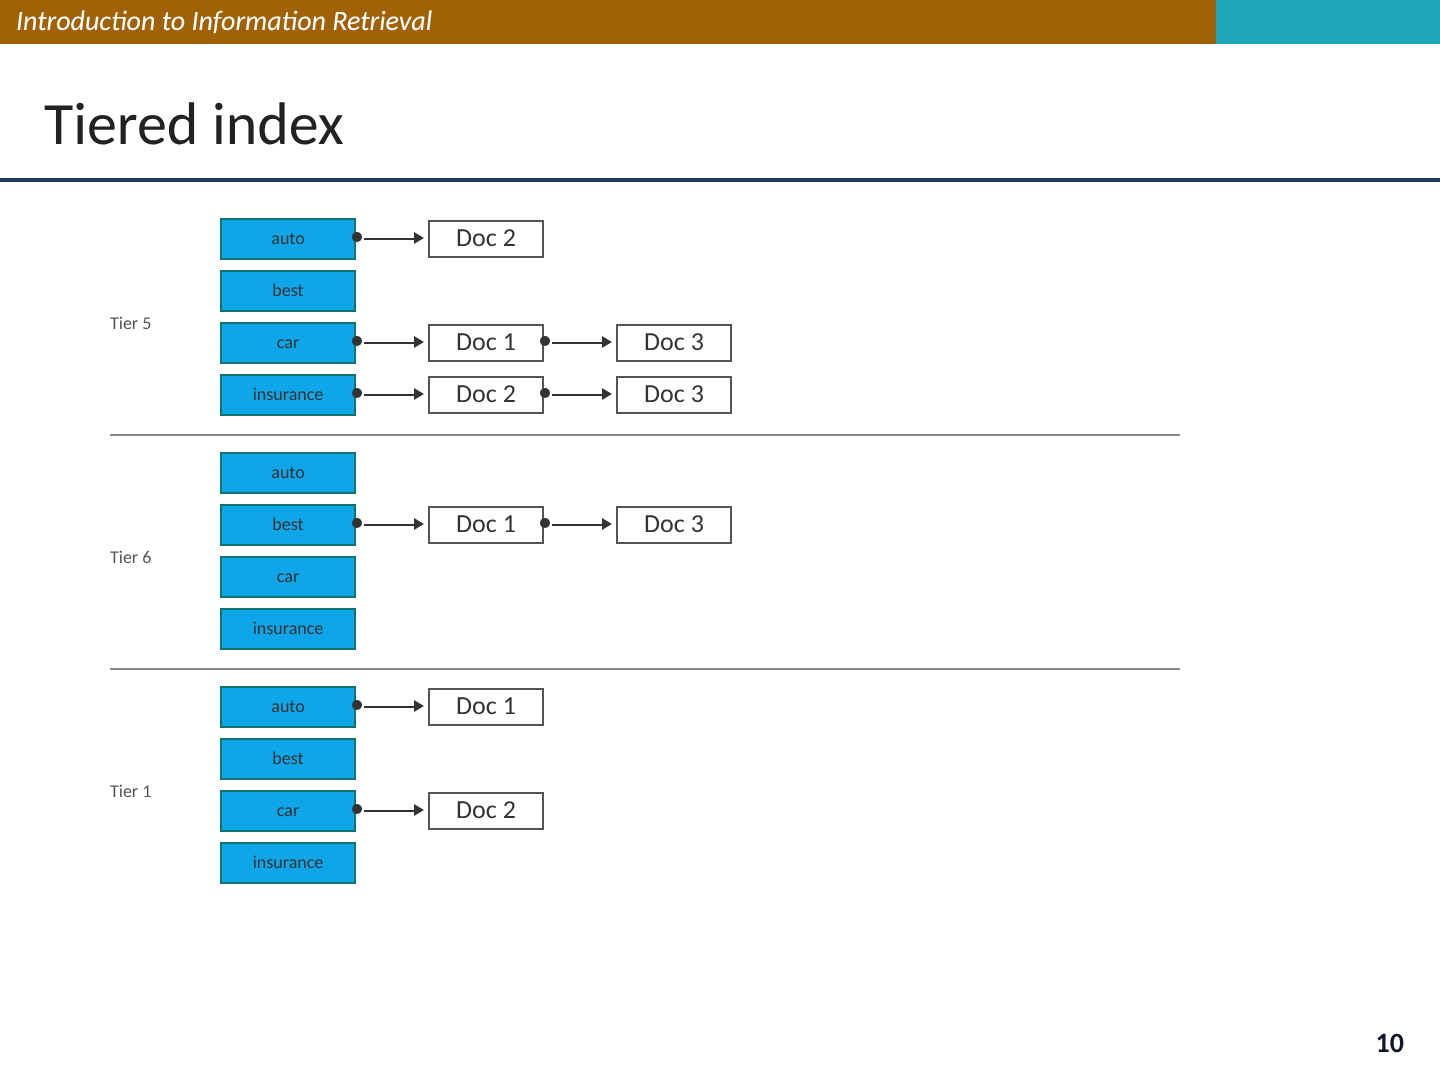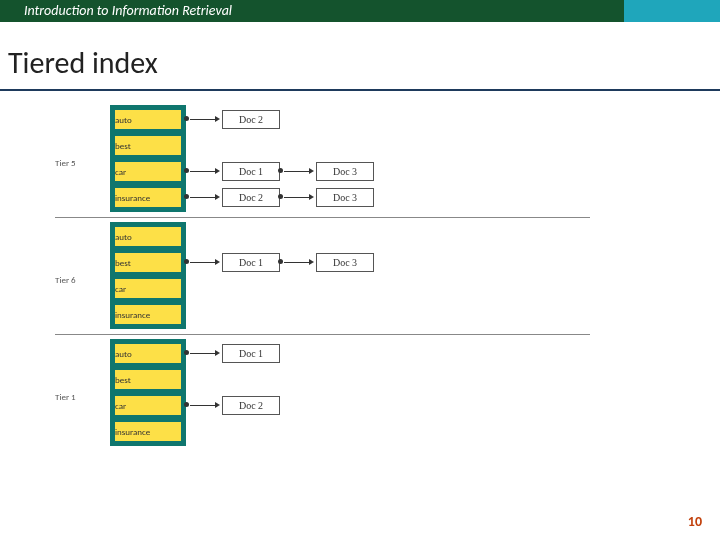--- a/index.html
+++ b/index.html
@@ -12,36 +12,36 @@
     overflow: hidden;
     position: relative;
   }
   .topbar {
     display: flex;
     height: 22px;
     width: 100%;
   }
   .topbar-left {
     flex: 0 0 600px;
-    background: #14532d;
+    background: #a16207;
     color: #fff;
     font-style: italic;
     font-size: 14px;
     line-height: 22px;
-    padding-left: 24px;
+    padding-left: 8px;
     white-space: nowrap;
   }
   .topbar-right {
     flex: 1;
     background: #1fa6bb;
   }
   .title {
     font-size: 30px;
     color: #222;
-    margin: 22px 0 0 8px;
+    margin: 22px 0 0 22px;
     font-weight: 400;
   }
   .underline {
     border-bottom: 2px solid #1e3a5c;
     margin: 8px 0 0 0;
     width: 100%;
   }
   .diagram {
     margin: 16px 0 0 0;
     padding-left: 55px;
@@ -65,40 +65,39 @@
     font-size: 9px;
     color: #555;
   }
   .row {
     display: flex;
     align-items: center;
     height: 24px;
     margin: 2px 0;
   }
   .term-box {
-    border: 5px solid #0f766e;
+    border: 1px solid #0f766e;
     width: 66px;
     height: 19px;
     line-height: 19px;
-    text-align: left;
+    text-align: center;
     font-size: 9px;
     color: #333;
-    background: #fde047;
+    background: #0ea5e9;
     position: relative;
   }
   .doc-box {
     border: 1px solid #555;
     width: 56px;
     height: 17px;
     line-height: 17px;
     text-align: center;
-    font-size: 10px;
+    font-size: 13px;
     color: #333;
     background: #fff;
-    font-family: Liberation Serif, serif;
   }
   .arrow {
     width: 28px;
     height: 1px;
     background: #333;
     position: relative;
     margin-left: 4px;
     margin-right: 4px;
   }
   .arrow::before {
@@ -121,21 +120,21 @@
     border-left: 5px solid #333;
     border-top: 3.5px solid transparent;
     border-bottom: 3.5px solid transparent;
   }
   .pagenum {
     position: absolute;
     bottom: 10px;
     right: 18px;
     font-size: 14px;
     font-weight: 700;
-    color: #c2410c;
+    color: #0f172a;
     text-shadow: 0 1px 0 #fff;
   }
 </style>
 </head>
 <body>
 
 <div class="topbar">
   <div class="topbar-left">Introduction to Information Retrieval</div>
   <div class="topbar-right"></div>
 </div>

